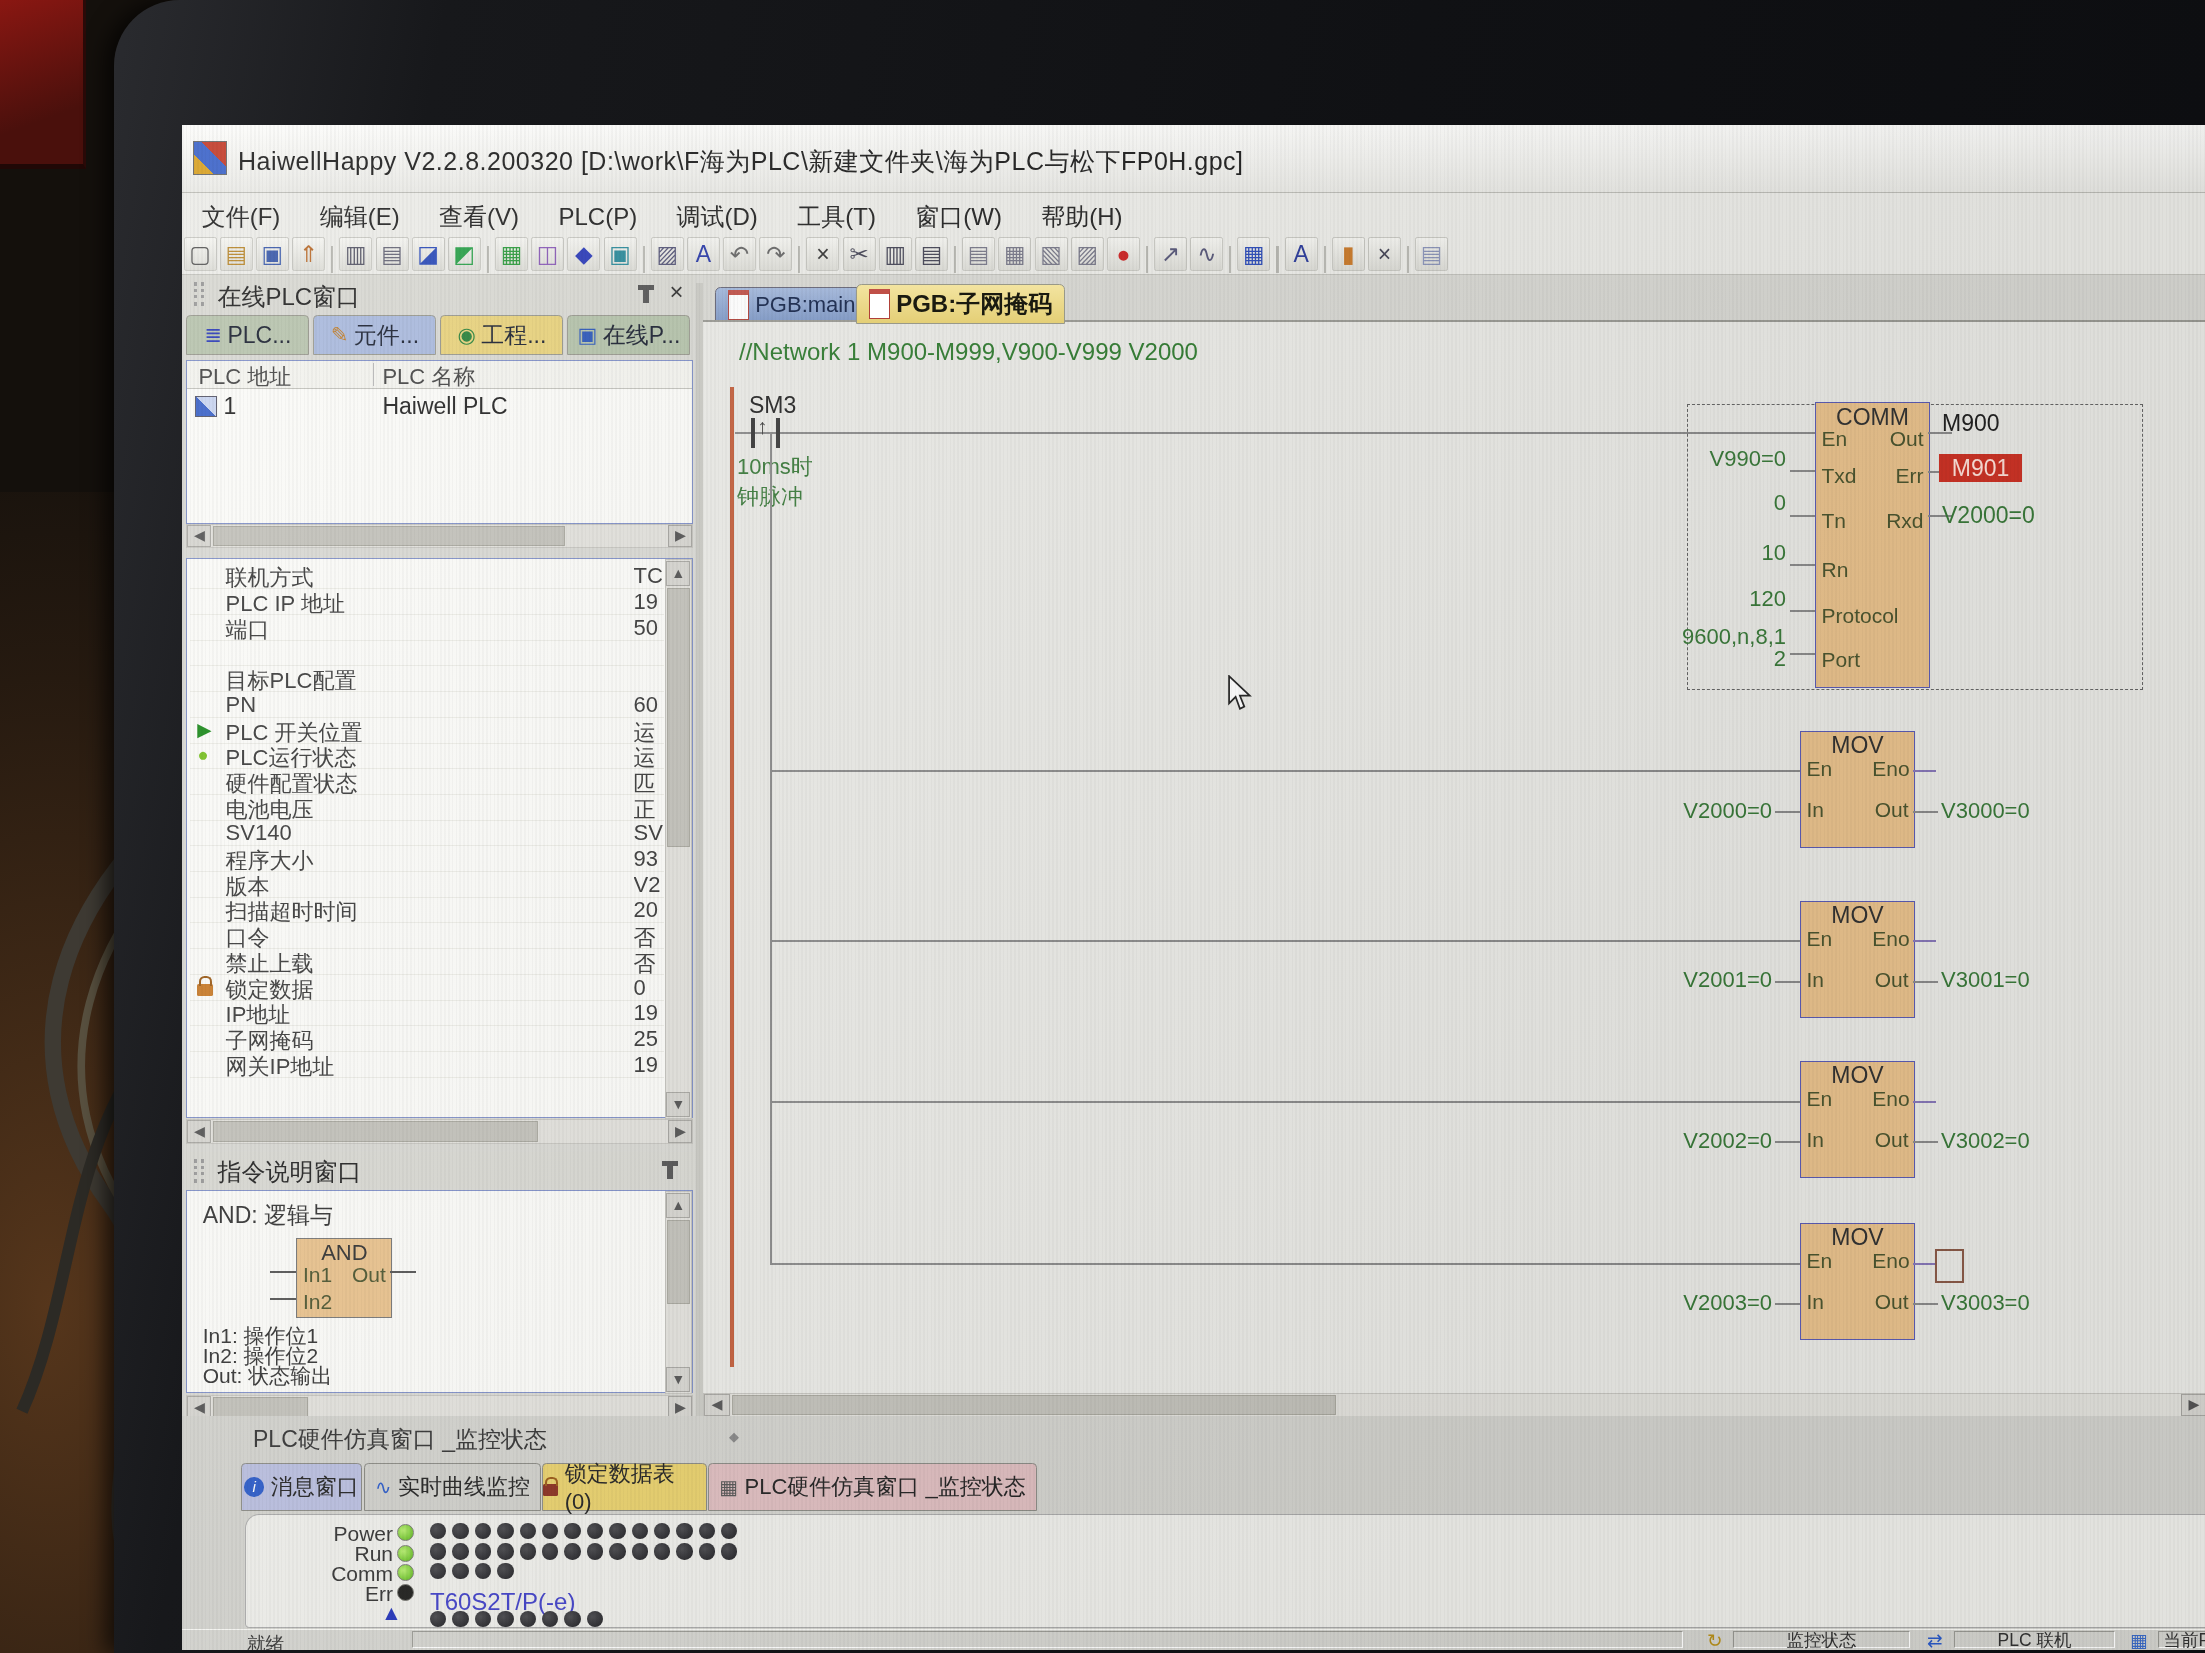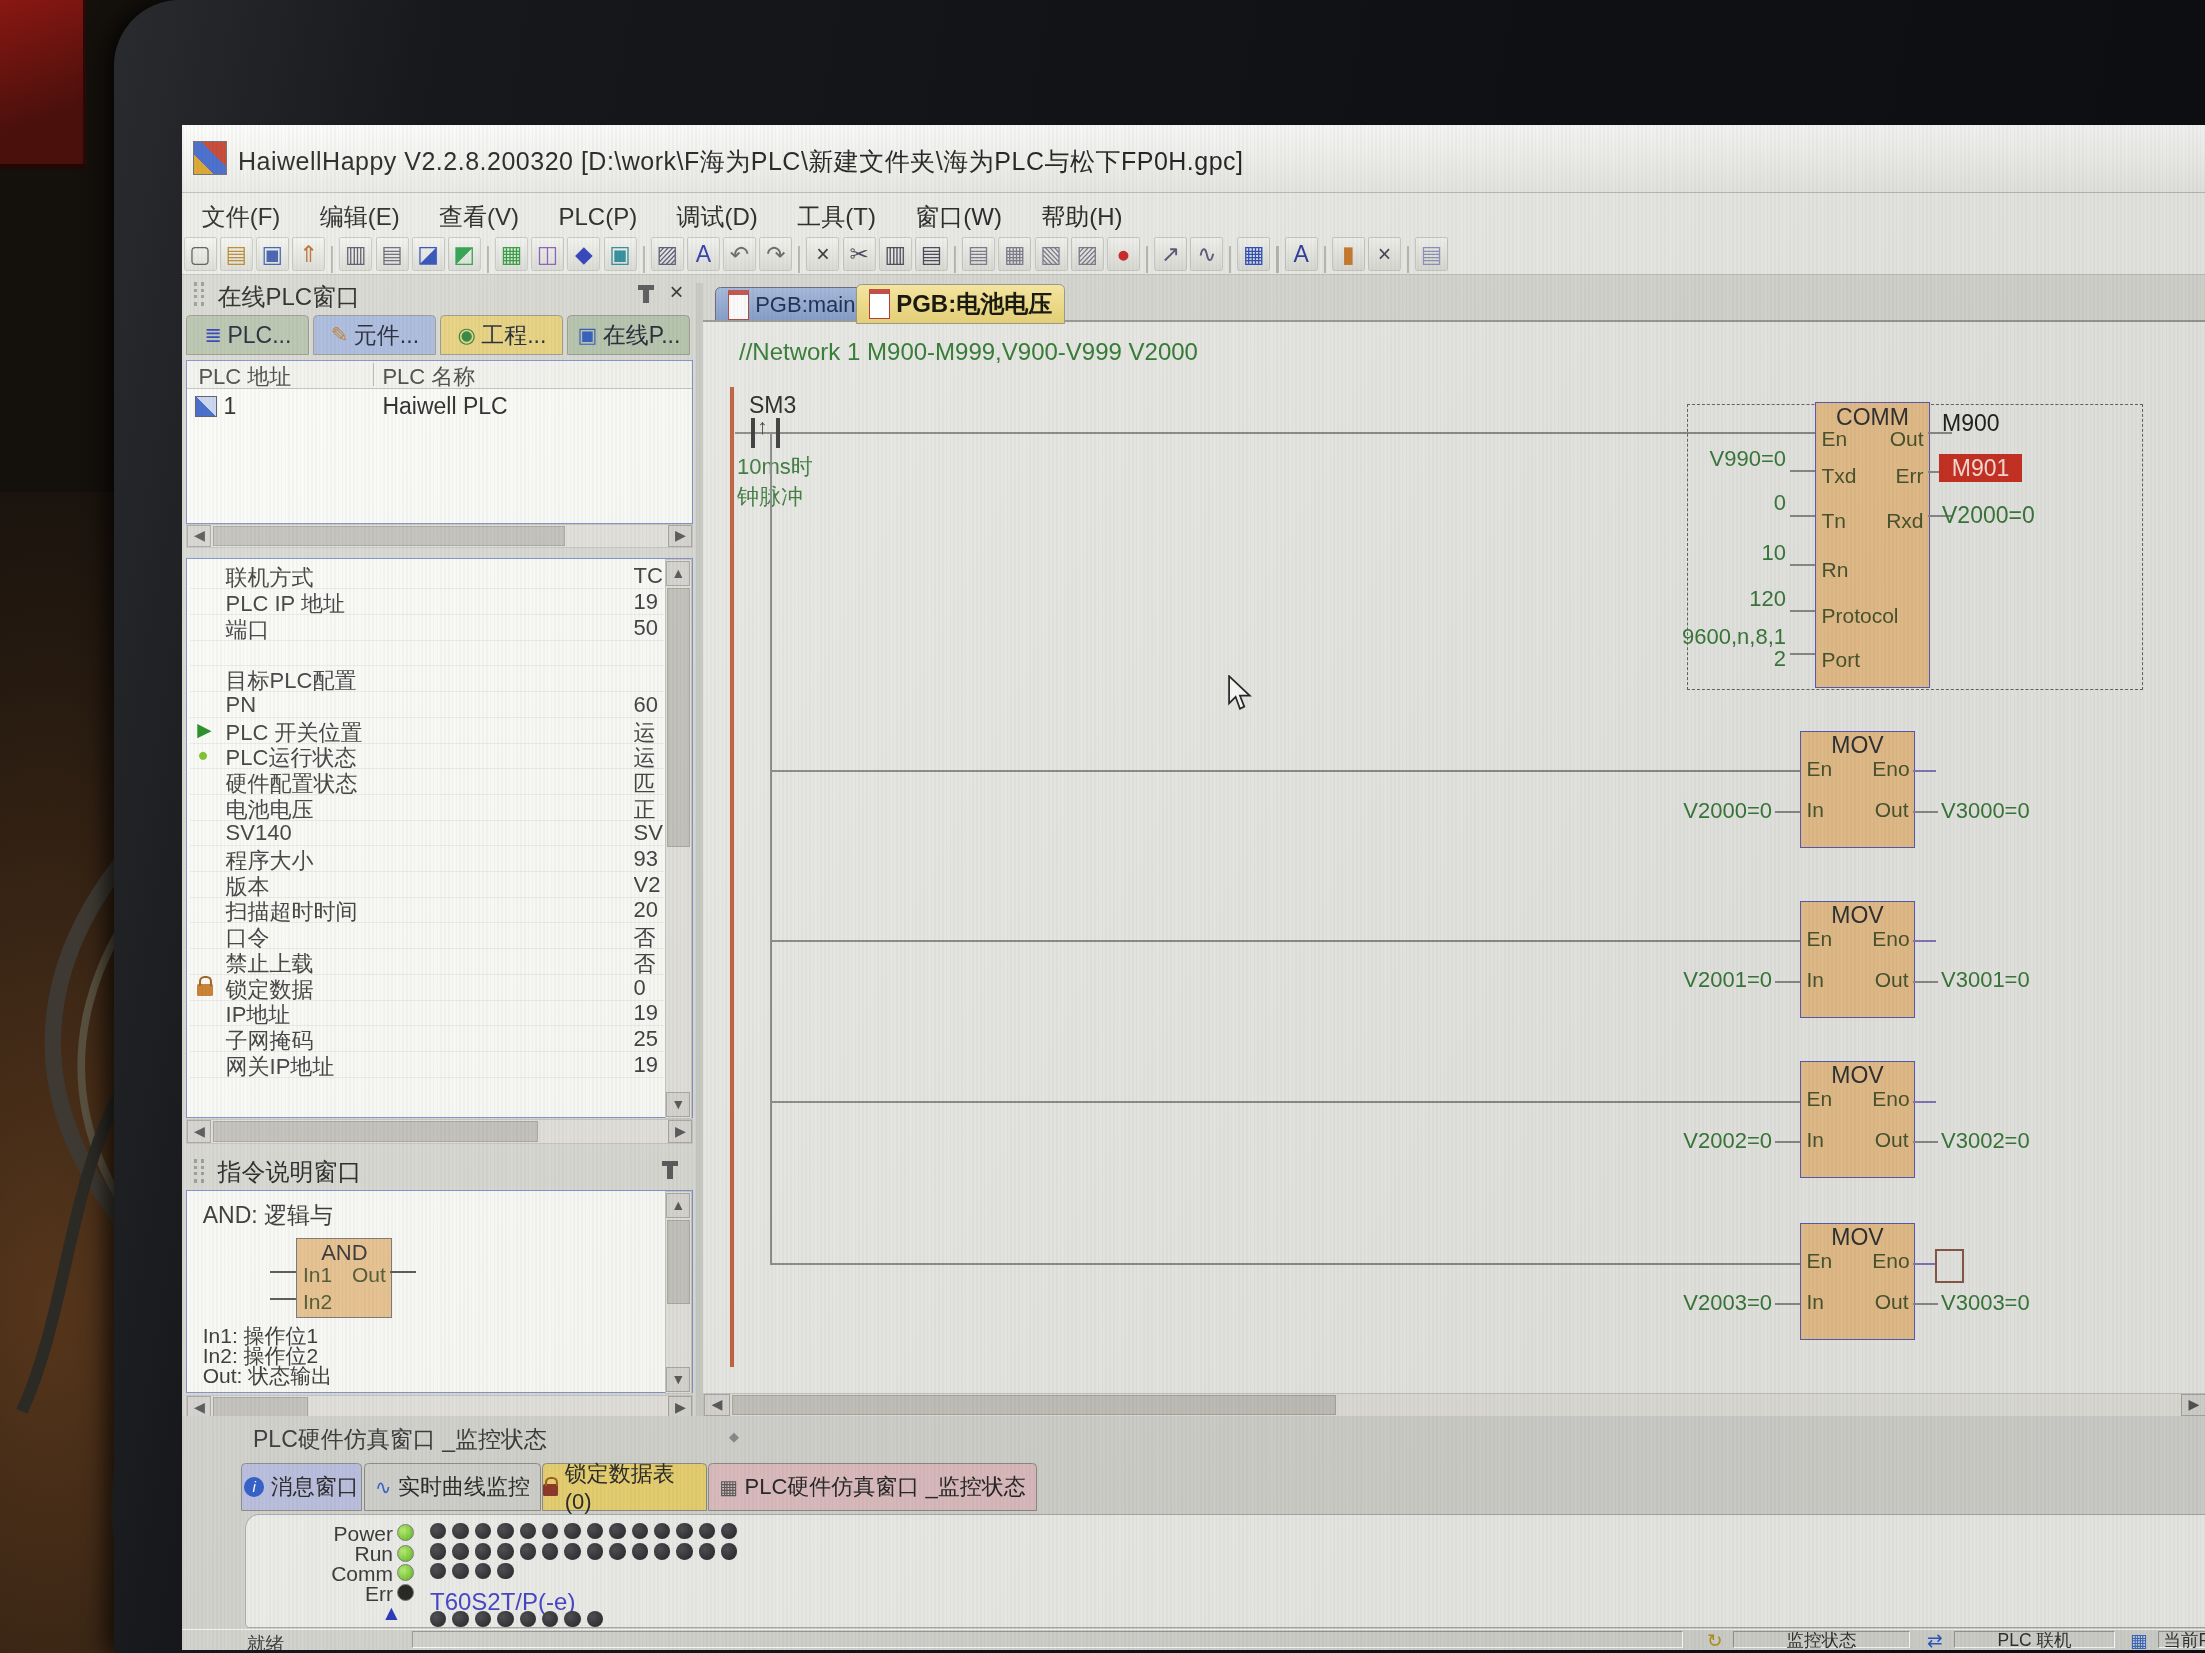--- a/index.html
+++ b/index.html
@@ -275,21 +275,21 @@
   </div>
 
   <div class="abs" style="left:514px;top:158px;width:6.6px;height:1133px;background:#c9c9c3;"></div>
 
   <div class="etab" style="left:533px;top:162px;height:34px;background:linear-gradient(#a3b8dc,#7e98c6);border:1.6px solid #667;color:#15254a;font-size:22px;">
     <span class="doc-icon"></span>
     <span>PGB:main</span>
   </div>
   <div class="etab" style="left:674px;top:159px;height:38px;background:linear-gradient(#f3e4a0,#e4cf76);border:1.6px solid #998;color:#1a1a10;font-size:24px;font-weight:bold;z-index:2;">
     <span class="doc-icon"></span>
-    <span>PGB:电池电压</span>
+    <span>PGB:子网掩码</span>
   </div>
   <div class="abs" style="left:521px;top:195px;width:1503px;height:1.6px;background:#9a9a94;"></div>
 
   <div class="abs" id="canvas">
     <span class="gtext" style="left:36px;top:16.4px;font-size:24px;color:#2e7a2e;">//Network 1  M900-M999,V900-V999  V2000</span>
 
     <div class="abs" style="left:27px;top:65px;width:4.4px;height:980px;background:#c35f3c;"></div>
 
     <span class="ktext" style="left:46px;top:70px;">SM3</span>
     <div class="wire" style="left:32px;top:110px;width:1080px;height:2.2px;"></div>

